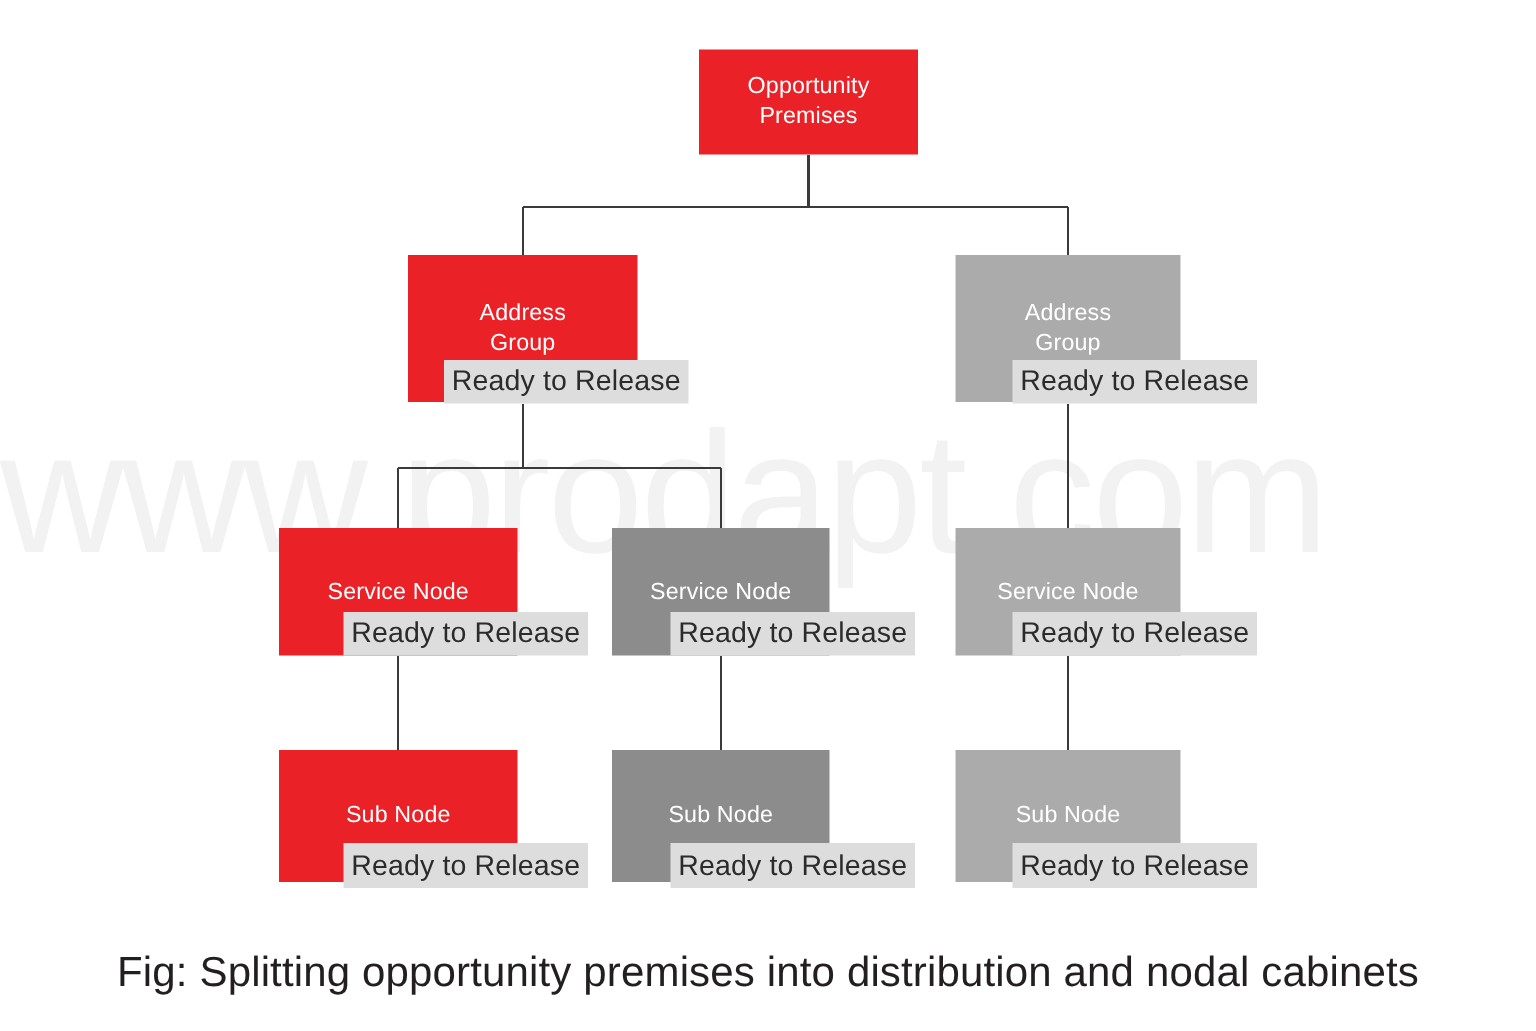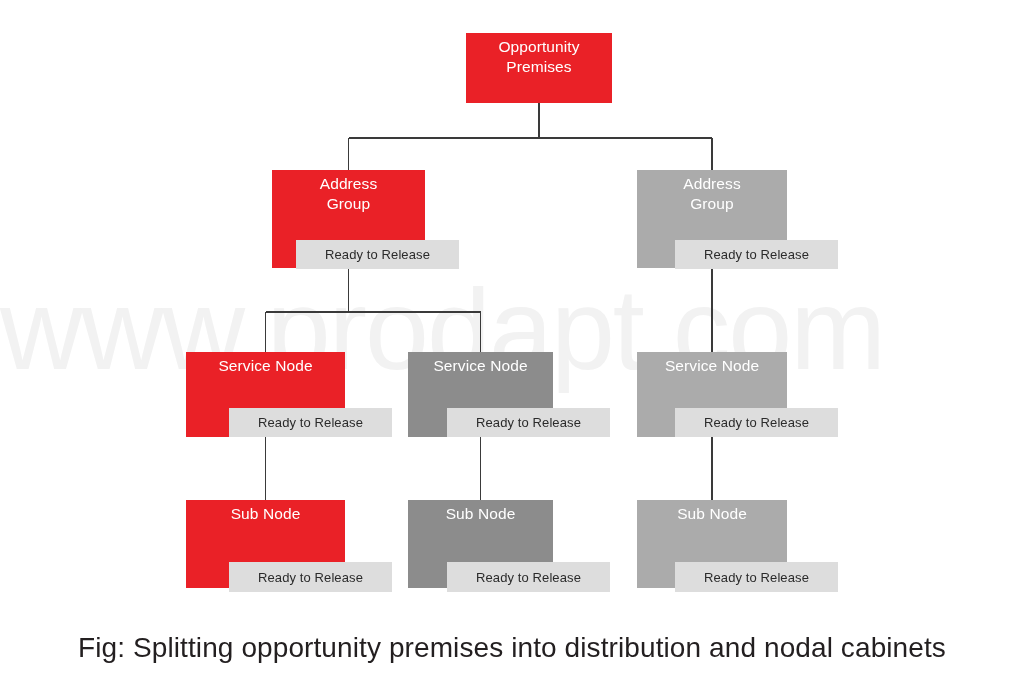--- a/index.html
+++ b/index.html
@@ -43,39 +43,40 @@
 
   
   .node {
     position:absolute;
     z-index:3;
   }
   .node-box {
     position:absolute;
     left:0; top:0;
     display:flex;
+    align-items:center;
     justify-content:center;
     text-align:center;
     color:#ffffff;
     font-size:15.5px;
     line-height:1.28;
     font-weight:400;
     letter-spacing:.1px;
     padding:4px 0;
     z-index:1;
   }
   .node-box.two-line { font-size:15.5px; }
   .badge {
     position:absolute;
     display:flex;
     align-items:center;
     justify-content:center;
     background:#dddddd;
     color:#2b2b2b;
-    font-size:13px;
+    font-size:19px;
     line-height:1;
     letter-spacing:.1px;
     white-space:nowrap;
     z-index:2;
   }
 
   
   #caption {
     position:absolute;
     left:0; top:632px;

